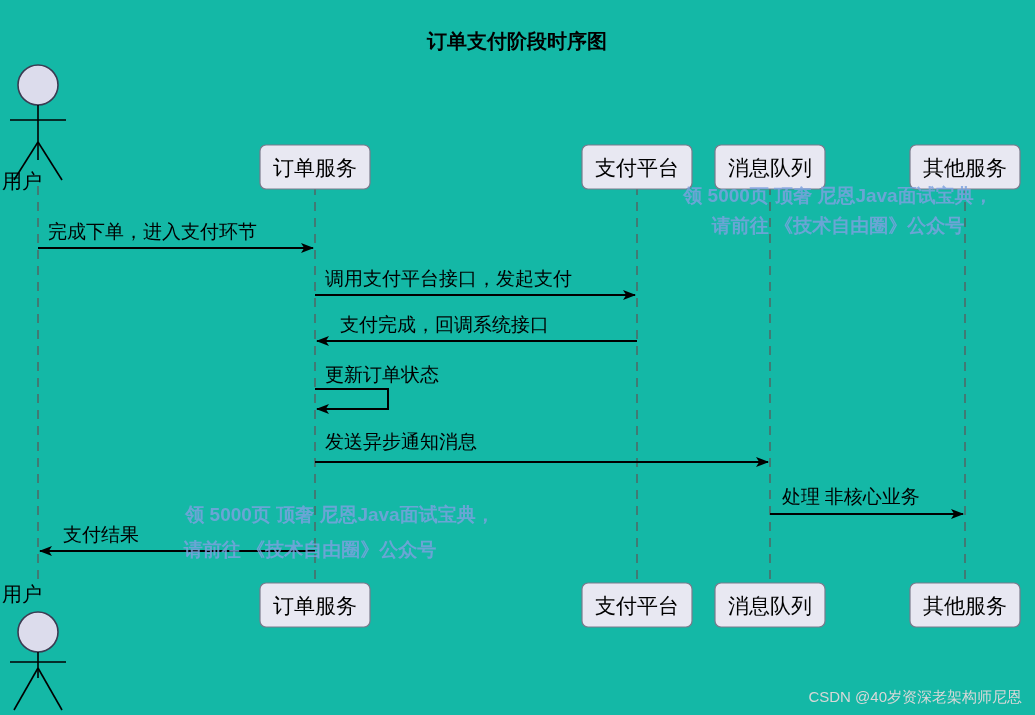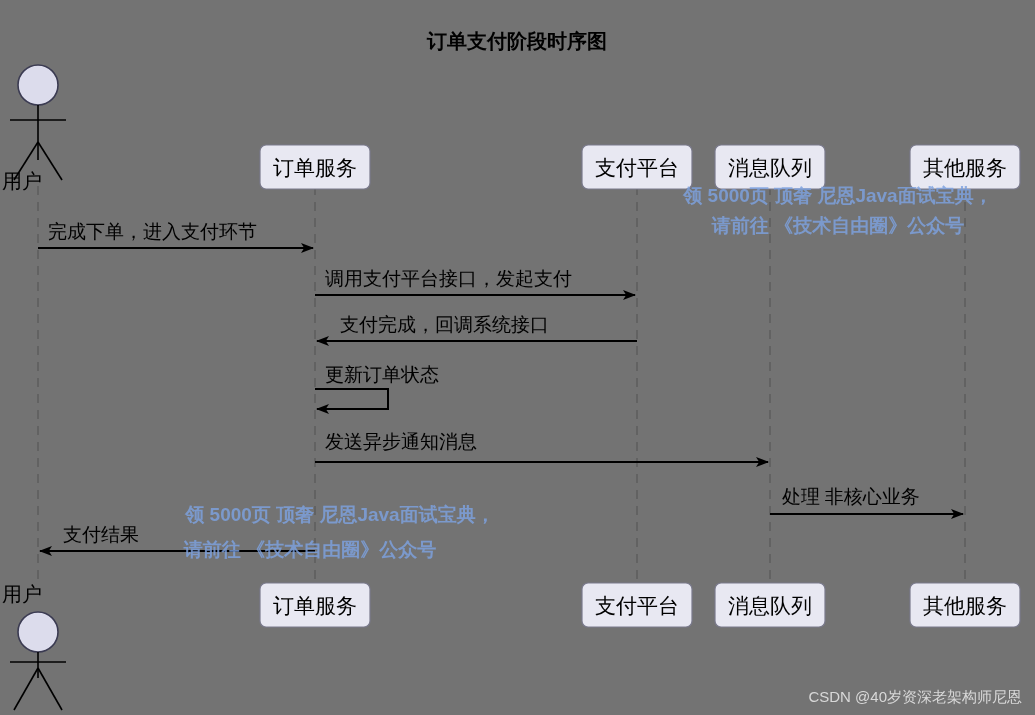--- a/index.html
+++ b/index.html
@@ -7,21 +7,21 @@
     padding: 0;
     background: #ffffff;
   }
   body {
     font-family: "Liberation Serif", "DejaVu Serif", serif;
   }
   #canvas {
     position: relative;
     width: 1035px;
     height: 715px;
-    background: #737373;
+    background: #14b8a6;
     overflow: hidden;
   }
   #diagram-svg {
     position: absolute;
     left: 0;
     top: 0;
     width: 1035px;
     height: 715px;
   }
   .title-text {

